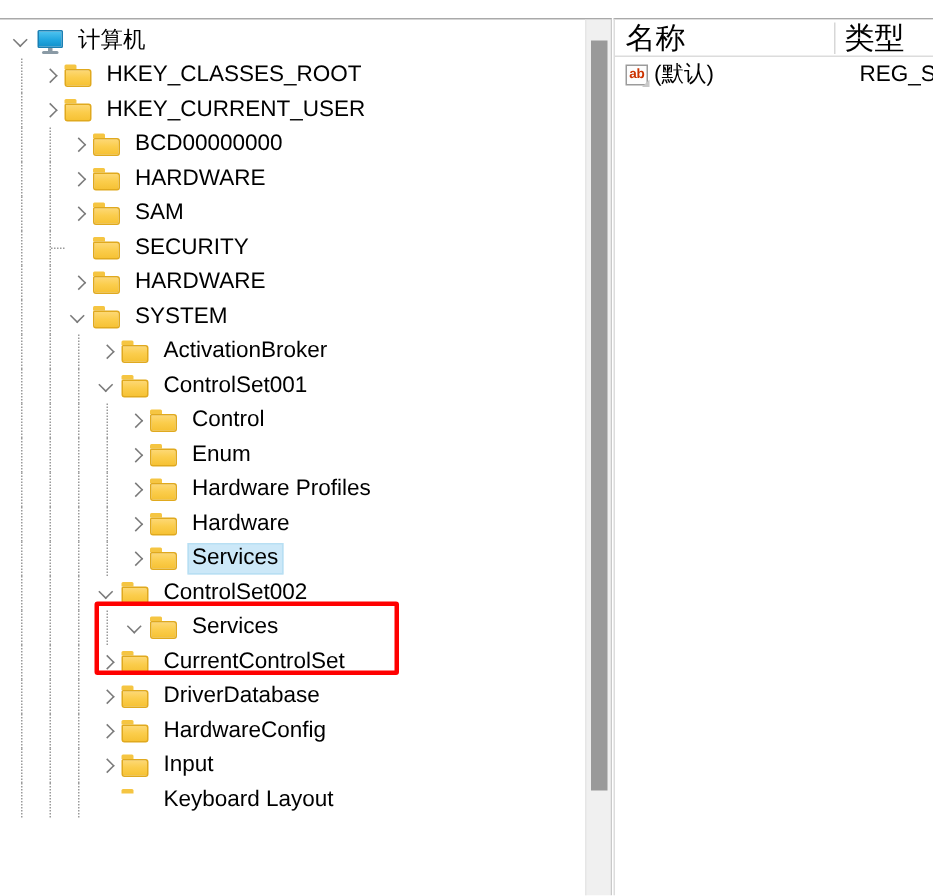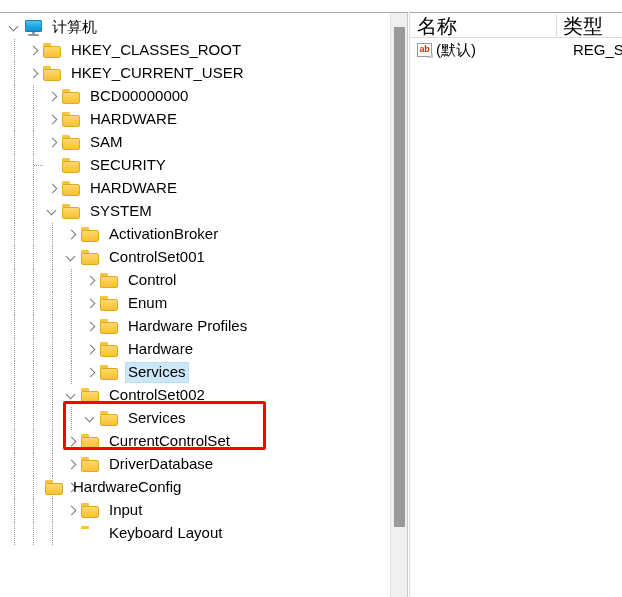--- a/index.html
+++ b/index.html
@@ -581,21 +581,21 @@
             <span class="label">DriverDatabase</span>
           </div>
         </div>
         <div class="row">
           <div class="vline" style="left: 14px;"></div>
           <div class="vline" style="left: 33px;"></div>
           <div class="vline" style="left: 52px;"></div>
           <div class="twisty" style="left: 63px;">
             <span class="chev right"></span>
           </div>
-          <div style="margin-left: 45px; display: flex; align-items: center; position: relative;">
+          <div style="margin-left: 81px; display: flex; align-items: center; position: relative;">
             <div class="ficon">
               <div class="tab"></div>
               <div class="body"></div>
             </div>
             <span class="label">HardwareConfig</span>
           </div>
         </div>
         <div class="row">
           <div class="vline" style="left: 14px;"></div>
           <div class="vline" style="left: 33px;"></div>

